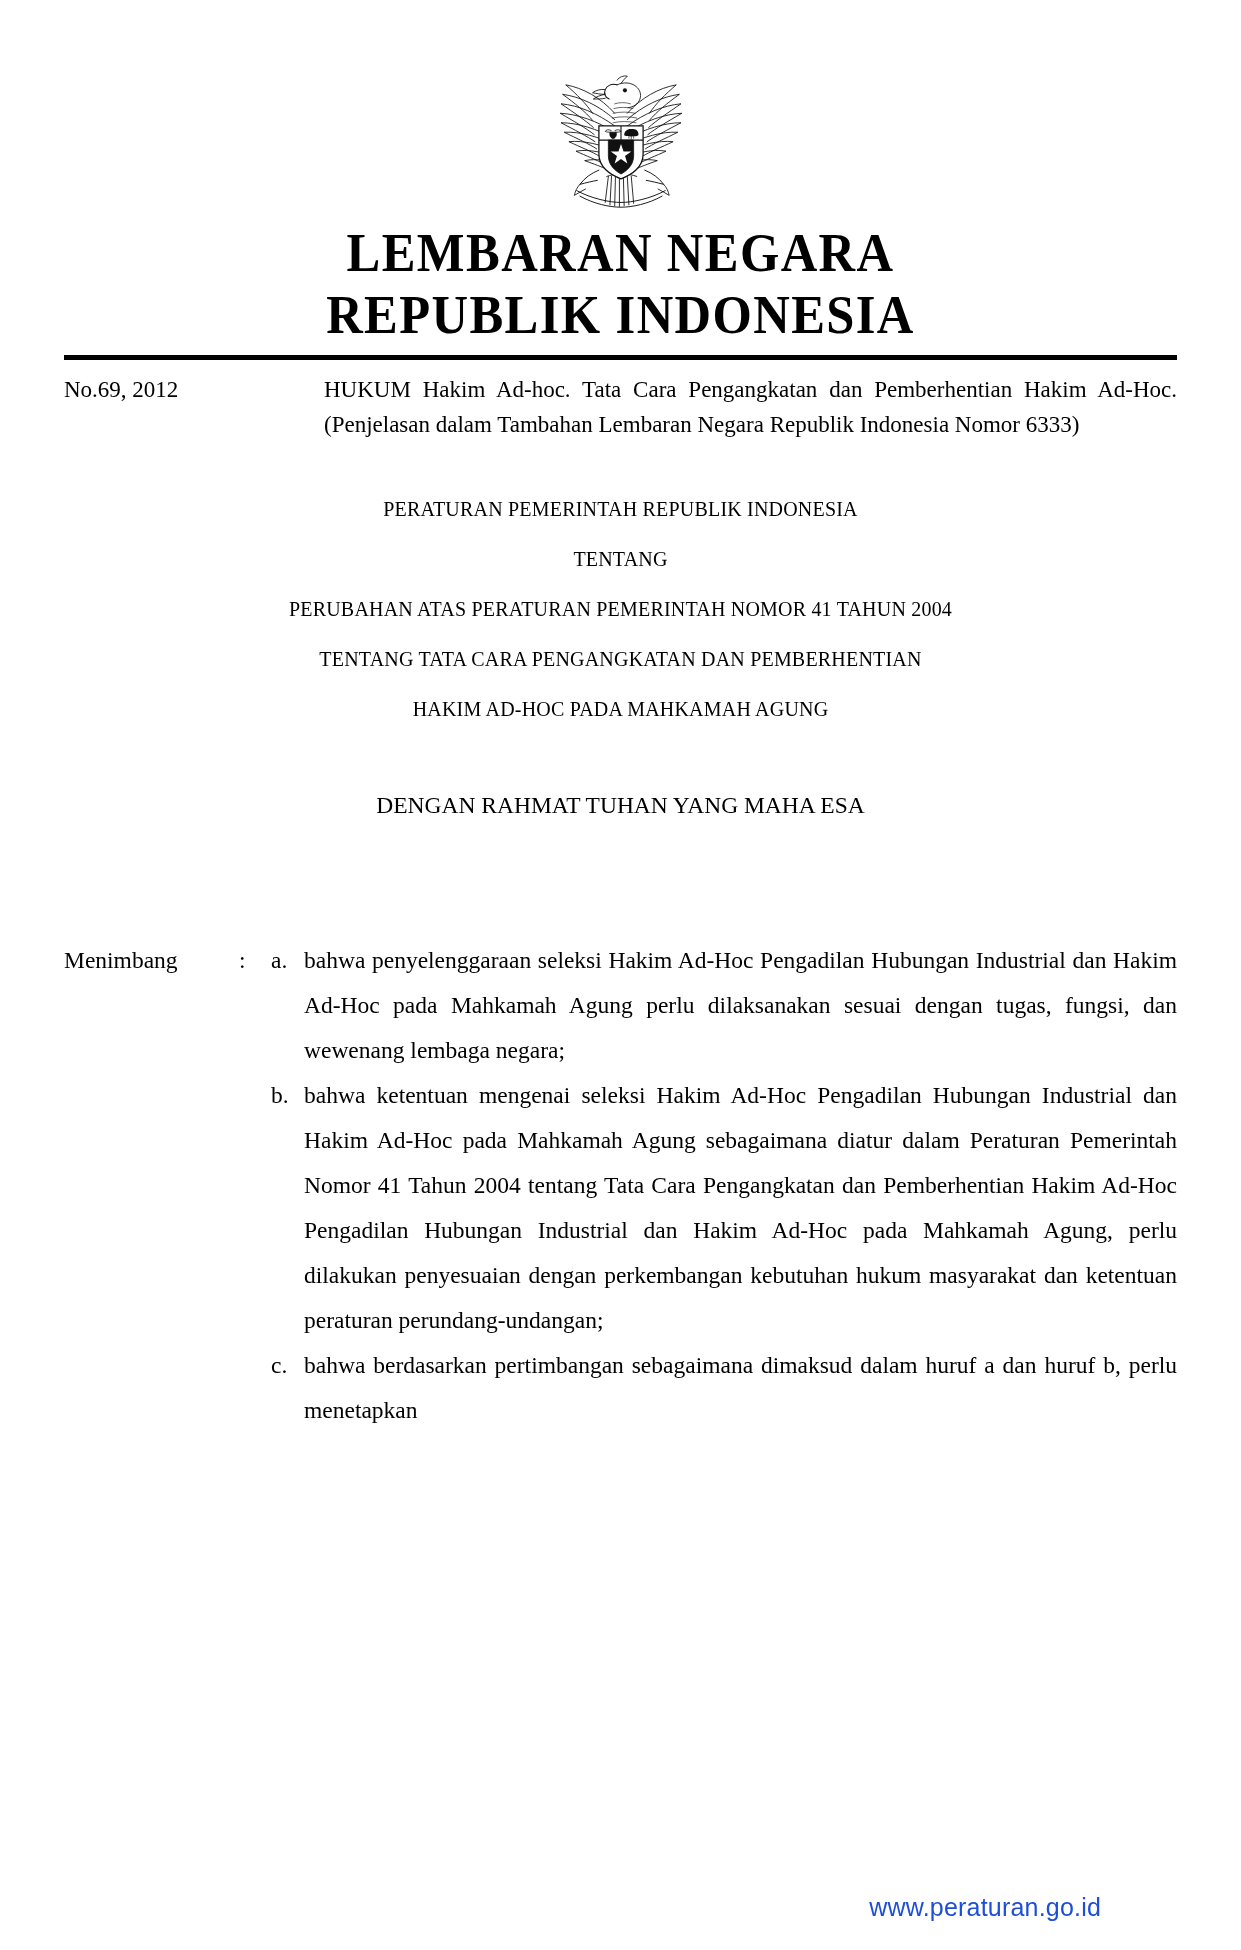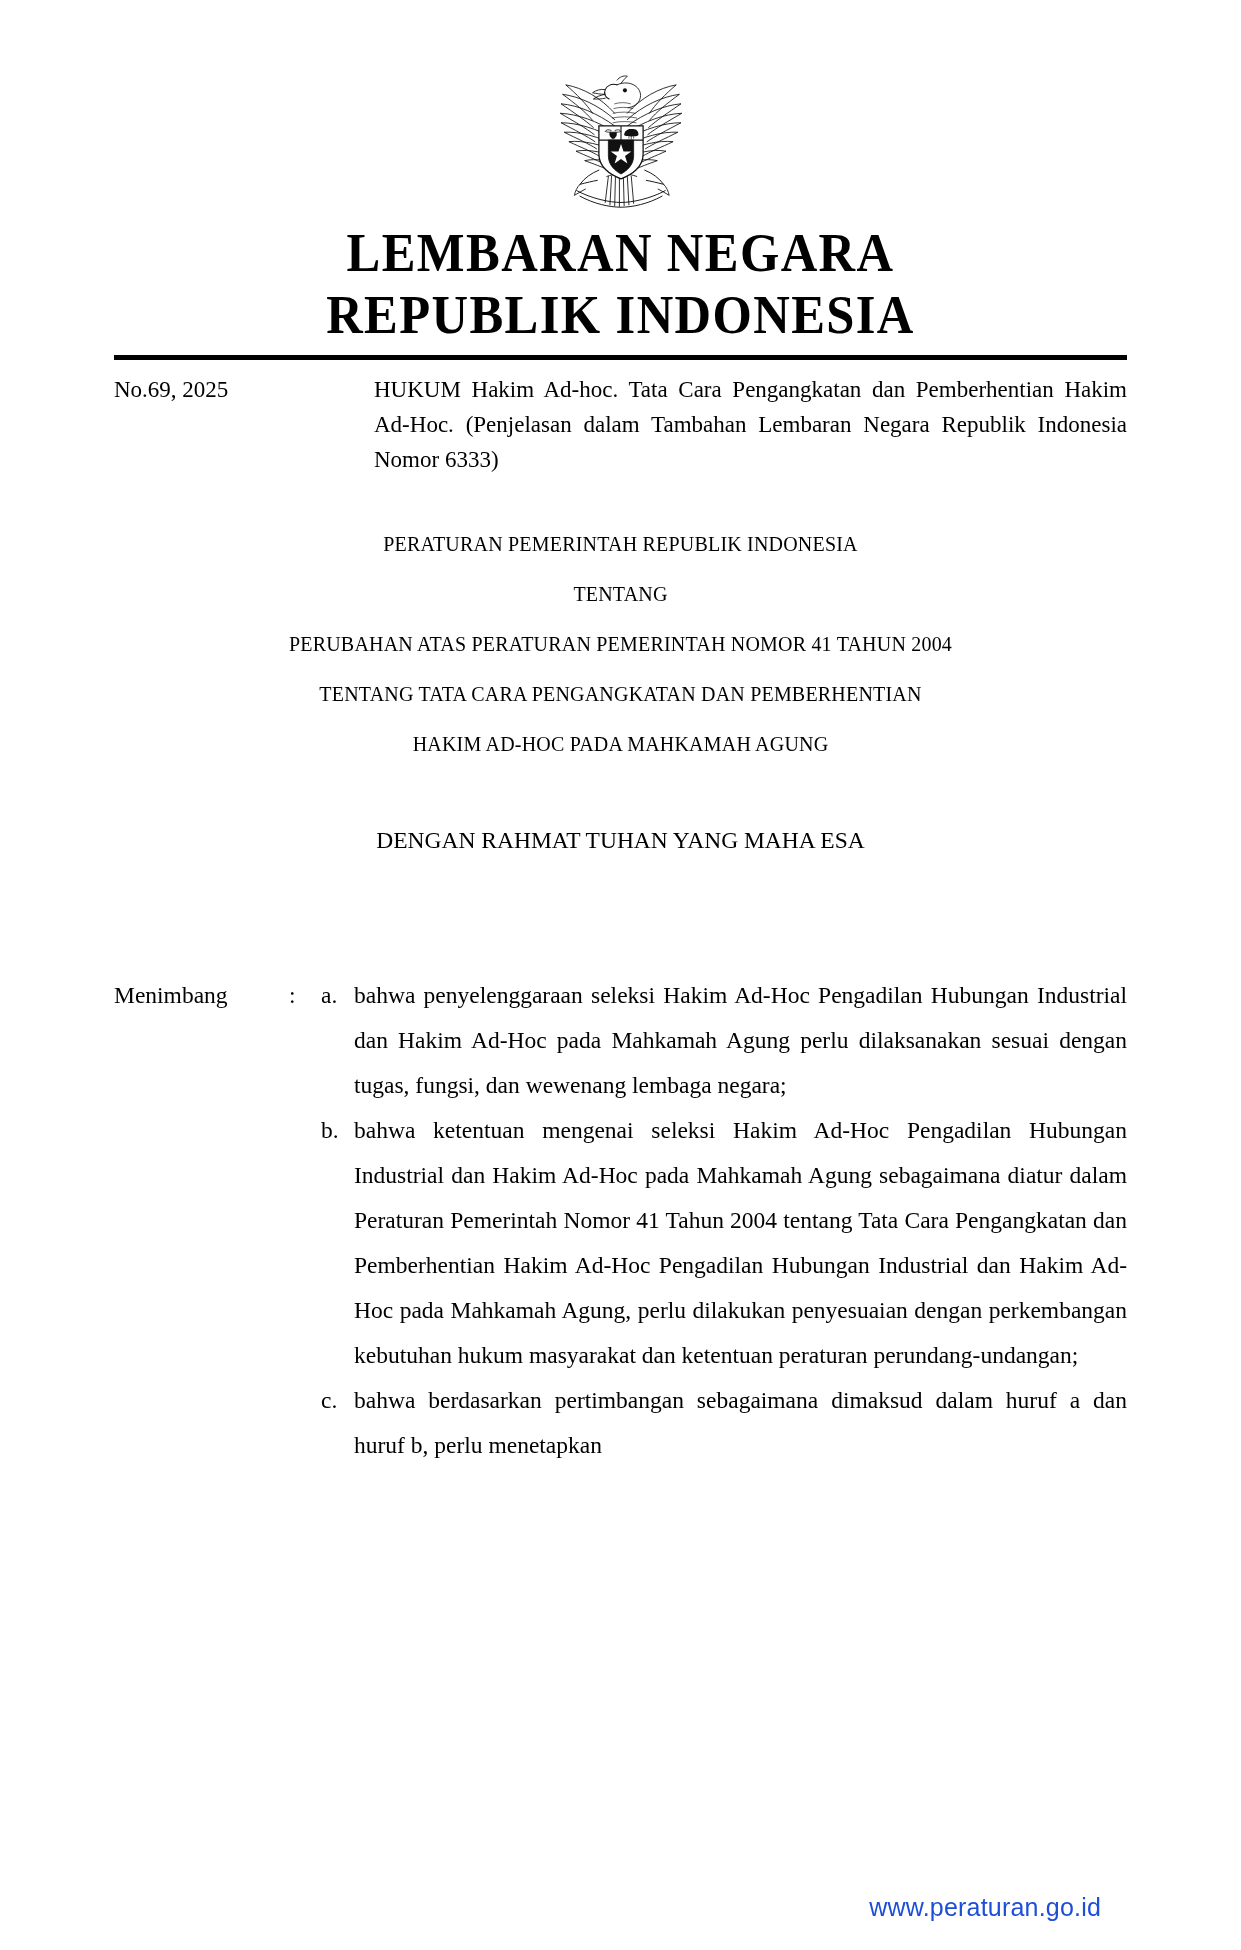--- a/index.html
+++ b/index.html
@@ -15,21 +15,21 @@
     font-family: "Liberation Serif", "DejaVu Serif", serif;
     color: #000000;
     overflow: hidden;
   }
 
   .page {
     position: relative;
     width: 1241px;
     height: 1950px;
     box-sizing: border-box;
-    padding: 0 114px;
+    padding: 0 64px;
   }
 
   
   .emblem-wrap {
     padding-top: 58px;
     display: flex;
     justify-content: center;
     align-items: flex-start;
   }
   .emblem {
@@ -242,21 +242,21 @@
   </div>
 
   <div class="masthead">
     <div class="masthead-line">LEMBARAN NEGARA</div>
     <div class="masthead-line">REPUBLIK INDONESIA</div>
   </div>
 
   <hr class="rule">
 
   <div class="meta-row">
-    <div class="meta-no">No.69, 2025</div>
+    <div class="meta-no">No.69, 2012</div>
     <div class="meta-subject">HUKUM Hakim Ad-hoc. Tata Cara Pengangkatan dan Pemberhentian Hakim Ad-Hoc. (Penjelasan dalam Tambahan Lembaran Negara Republik Indonesia Nomor 6333)</div>
   </div>
 
   <div class="title-block">
     <div class="title-line">PERATURAN PEMERINTAH REPUBLIK INDONESIA</div>
     <div class="title-line">TENTANG</div>
     <div class="title-line">PERUBAHAN ATAS PERATURAN PEMERINTAH NOMOR 41 TAHUN 2004</div>
     <div class="title-line">TENTANG TATA CARA PENGANGKATAN DAN PEMBERHENTIAN</div>
     <div class="title-line">HAKIM AD-HOC PADA MAHKAMAH AGUNG</div>
   </div>

